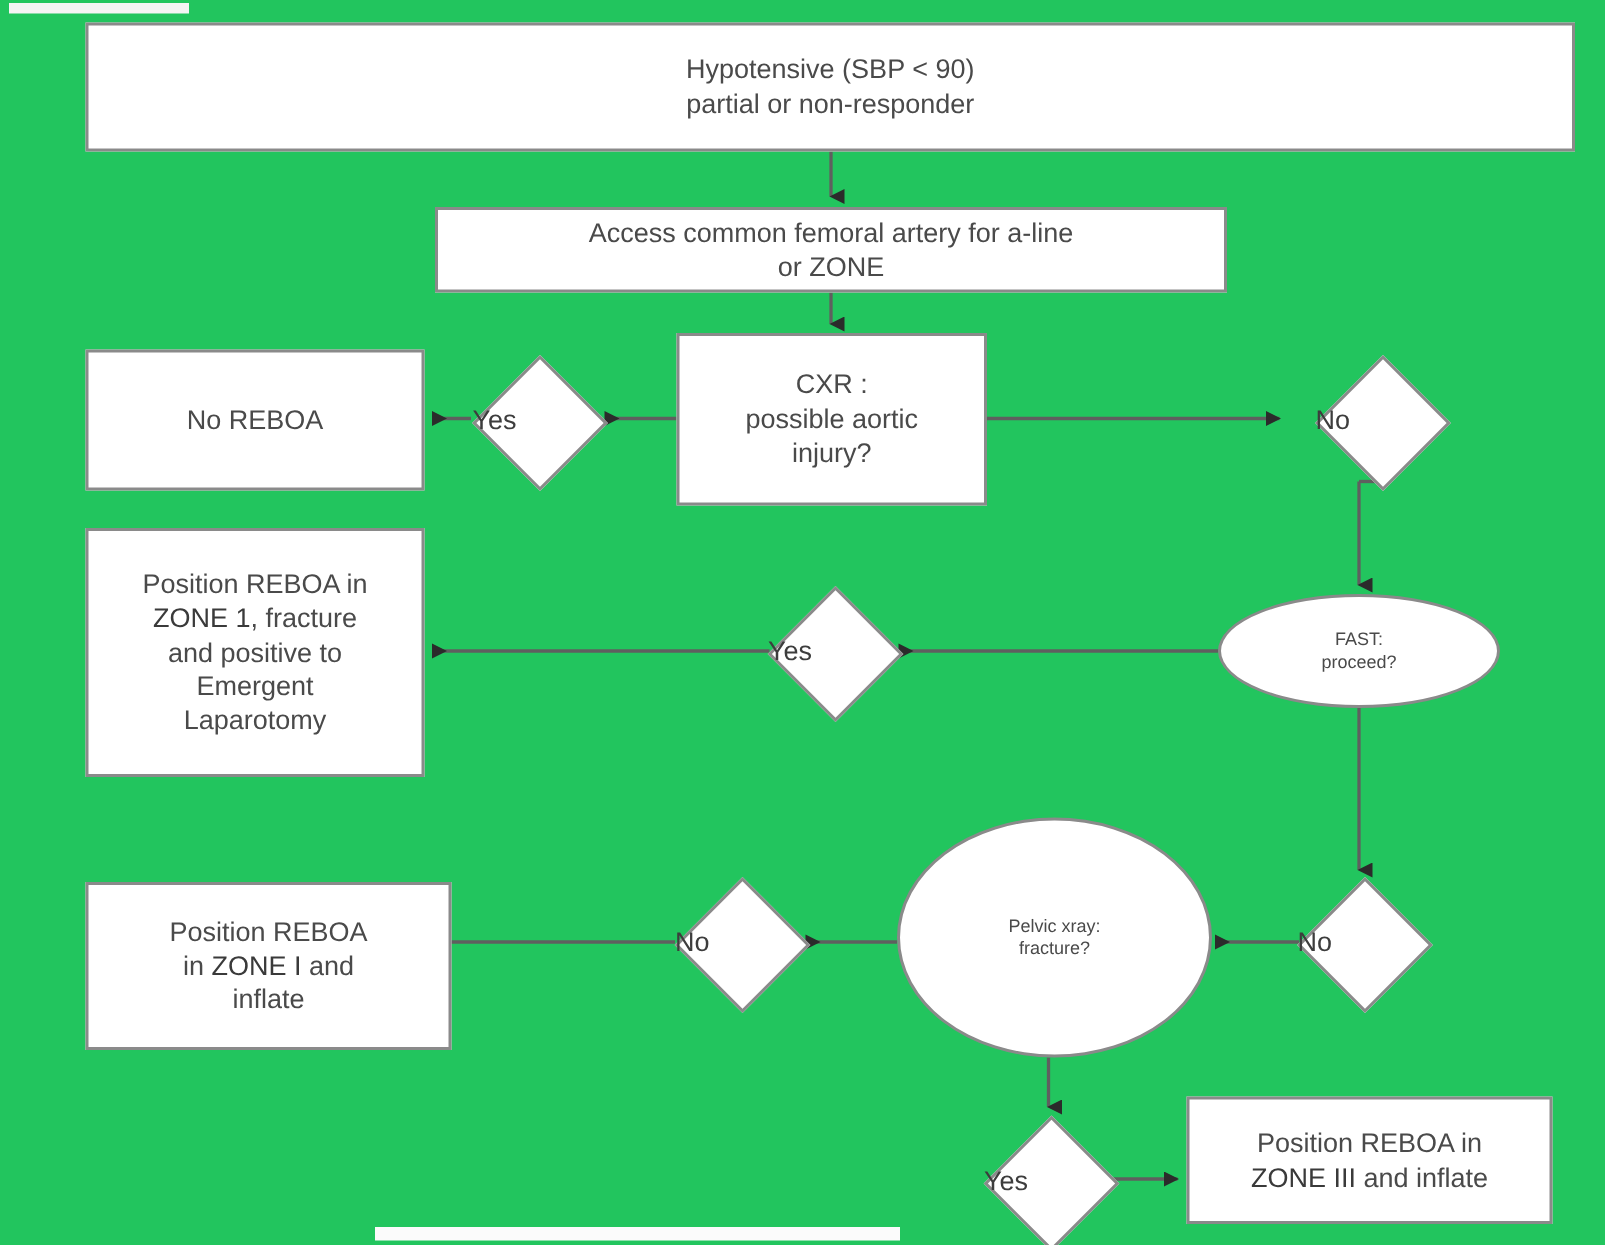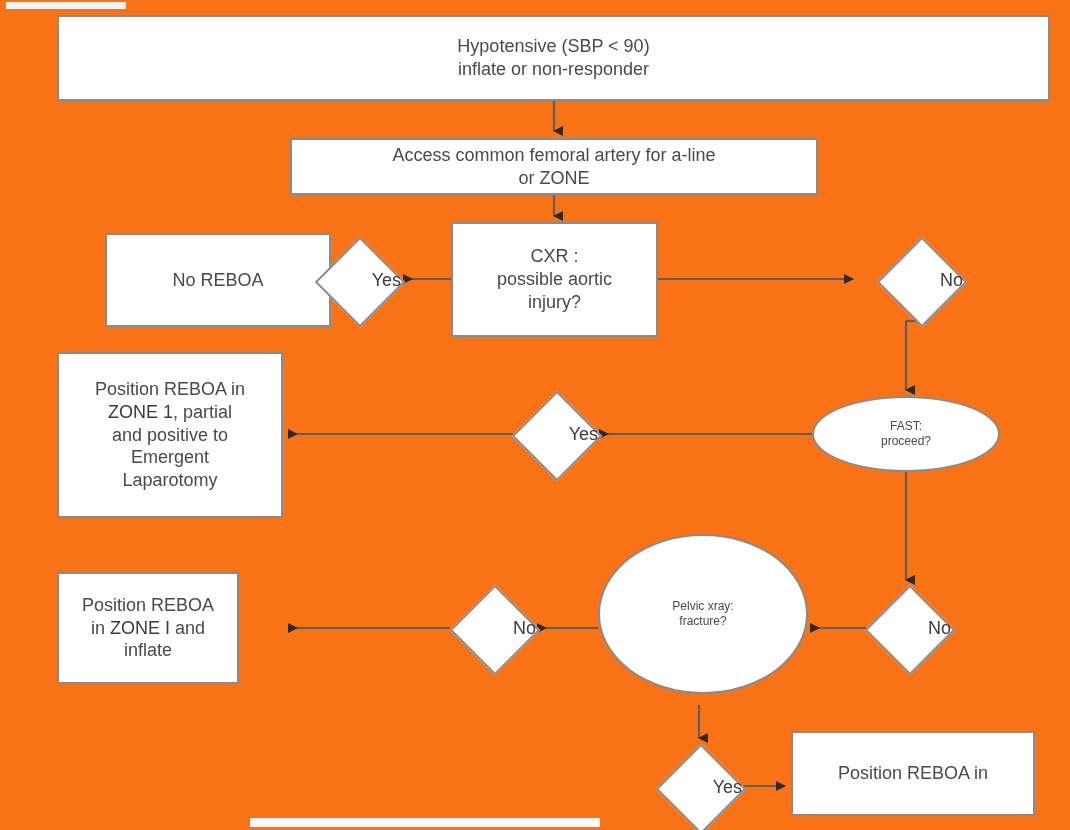--- a/index.html
+++ b/index.html
@@ -4,21 +4,21 @@
 <style>
   html, body {
     margin: 0;
     padding: 0;
     background: #ffffff;
   }
   #canvas {
     position: relative;
     width: 1070px;
     height: 830px;
-    background: #f97316;
+    background: #22c55e;
     font-family: "Liberation Sans", sans-serif;
     overflow: hidden;
   }
   .node {
     position: absolute;
     box-sizing: border-box;
     display: flex;
     align-items: center;
     justify-content: center;
     text-align: center;
@@ -33,21 +33,21 @@
   .oval {
     border: 2px solid #8a8a8a;
     background: #ffffff;
     border-radius: 50%;
     font-size: 12px;
   }
   .diamond-wrap {
     position: absolute;
     display: flex;
     align-items: center;
-    justify-content: flex-end;
+    justify-content: flex-start;
   }
   .diamond-shape {
     position: absolute;
     left: 50%;
     top: 50%;
     width: 60px;
     height: 60px;
     margin-left: -30px;
     margin-top: -30px;
     border: 2px solid #8a8a8a;
@@ -134,106 +134,107 @@
 
       <line x1="699" y1="705" x2="699" y2="738" marker-end="url(#arrowdown)"></line>
 
       <line x1="741" y1="786" x2="785" y2="786" marker-end="url(#arrowright)"></line>
     </g>
   </svg>
 
   <div class="node box" style="left:57px; top:15px; width:993px; height:86px;">
     <div>
       <span class="nodetext">Hypotensive (SBP &lt; 90)</span>
-      <span class="nodetext">inflate or non-responder</span>
+      <span class="nodetext">partial or non-responder</span>
     </div>
   </div>
 
   <div class="node box" style="left:290px; top:138px; width:528px; height:57px;">
     <div>
       <span class="nodetext">Access common femoral artery for a-line</span>
       <span class="nodetext">or ZONE</span>
     </div>
   </div>
 
   <div class="node box" style="left:451px; top:222px; width:207px; height:115px;">
     <div>
       <span class="nodetext">CXR :</span>
       <span class="nodetext">possible aortic</span>
       <span class="nodetext">injury?</span>
     </div>
   </div>
 
-  <div class="node box" style="left:57px; top:233px; width:226px; height:94px;margin-left:48px;">
+  <div class="node box" style="left:57px; top:233px; width:226px; height:94px;">
     <div>
       <span class="nodetext">No REBOA</span>
     </div>
   </div>
 
   <div class="diamond-wrap" style="left:315px; top:237px; width:86px; height:86px;">
     <div class="diamond-shape"></div>
     <span class="diamond-label">Yes</span>
   </div>
 
   <div class="diamond-wrap" style="left:877px; top:237px; width:86px; height:86px;">
     <div class="diamond-shape"></div>
     <span class="diamond-label">No</span>
   </div>
 
   <div class="node box" style="left:57px; top:352px; width:226px; height:166px;">
     <div>
       <span class="nodetext">Position REBOA in</span>
-      <span class="nodetext"><b>ZONE 1</b><span>, partial</span></span>
+      <span class="nodetext"><b>ZONE 1</b><span>, fracture</span></span>
       <span class="nodetext">and positive to</span>
       <span class="nodetext">Emergent</span>
       <span class="nodetext">Laparotomy</span>
     </div>
   </div>
 
   <div class="diamond-wrap" style="left:512px; top:391px; width:86px; height:86px;">
     <div class="diamond-shape"></div>
     <span class="diamond-label">Yes</span>
   </div>
 
   <div class="node oval" style="left:812px; top:396px; width:188px; height:76px;">
     <div>
       <span class="nodetext">FAST:</span>
       <span class="nodetext">proceed?</span>
     </div>
   </div>
 
-  <div class="node box" style="left:57px; top:572px; width:182px; height:112px;">
+  <div class="node box" style="left:57px; top:588px; width:244px; height:112px;">
     <div>
       <span class="nodetext">Position REBOA</span>
       <span class="nodetext"><span>in </span><b>ZONE I</b><span> and</span></span>
       <span class="nodetext">inflate</span>
     </div>
   </div>
 
   <div class="diamond-wrap" style="left:450px; top:585px; width:86px; height:86px;">
     <div class="diamond-shape"></div>
     <span class="diamond-label">No</span>
   </div>
 
-  <div class="node oval" style="left:598px; top:534px; width:210px; height:160px;justify-content:center;">
+  <div class="node oval" style="left:598px; top:545px; width:210px; height:160px;justify-content:center;">
     <div>
       <span class="nodetext">Pelvic xray:</span>
       <span class="nodetext">fracture?</span>
     </div>
   </div>
 
   <div class="diamond-wrap" style="left:865px; top:585px; width:86px; height:86px;">
     <div class="diamond-shape"></div>
     <span class="diamond-label">No</span>
   </div>
 
   <div class="diamond-wrap" style="left:656px; top:744px; width:86px; height:86px;">
     <div class="diamond-shape"></div>
     <span class="diamond-label">Yes</span>
   </div>
 
   <div class="node box" style="left:791px; top:731px; width:244px; height:85px;">
     <div>
       <span class="nodetext">Position REBOA in</span>
+      <span class="nodetext"><b>ZONE III</b><span> and inflate</span></span>
     </div>
   </div>
 
 </div>
 
 </body></html>

